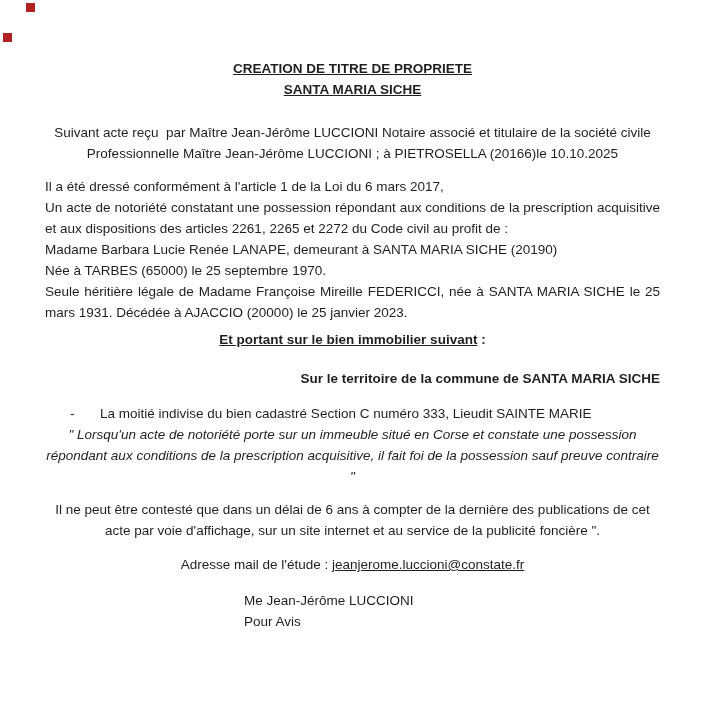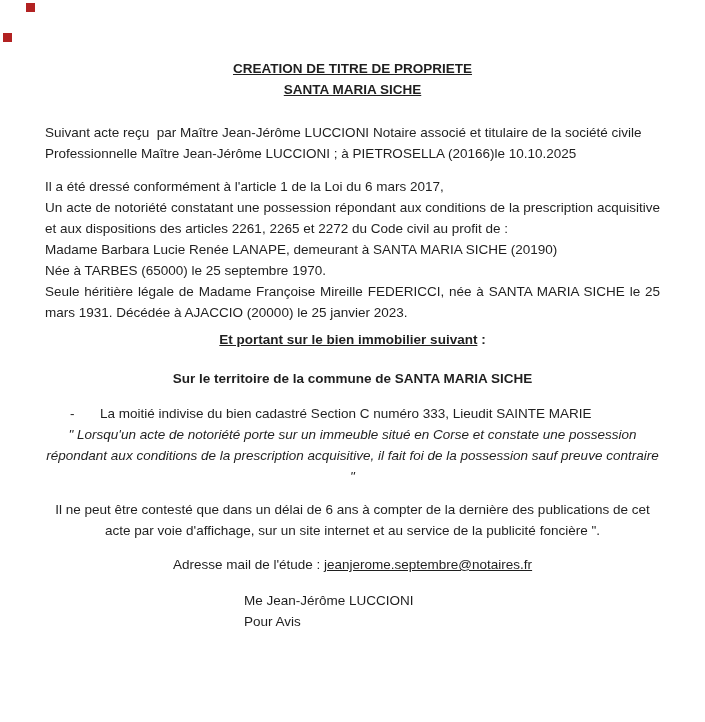--- a/index.html
+++ b/index.html
@@ -28,27 +28,27 @@
     background: #b22222;
   }
   .red-marker.top { left: 26px; top: 3px; }
   .red-marker.left { left: 3px; top: 33px; }
   .bold { font-weight: bold; }
   .underline { text-decoration: underline; }
 
   .title-block { text-align: center; }
   .para { white-space: pre-wrap; }
 
-  .intro { margin-top: 22px; text-align: left; }
+  .intro { margin-top: 22px; text-align: center; }
   .drafted { margin-top: 12px; text-align: left; }
   .main-block { text-align: left; }
   .justified { text-align: justify; }
 
   .property-heading { margin-top: 6px; text-align: center; font-weight: bold; }
-  .territory-heading { margin-top: 18px; text-align: center; font-weight: bold; }
+  .territory-heading { margin-top: 18px; text-align: right; font-weight: bold; }
 
   .bullet-line { margin-top: 14px; display: flex; }
   .bullet-marker { margin-left: 25px; width: 30px; flex: 0 0 30px; }
   .bullet-text { flex: 1; }
 
   .law-heading { margin-top: 15px; text-align: center; }
   .quote { text-align: center; font-style: italic; }
   .quote-close { text-align: center; font-style: italic; }
 
   .contest { margin-top: 12px; text-align: center; }
@@ -92,21 +92,21 @@
     <span class="bullet-text">La moitié indivise du bien cadastré Section C numéro 333, Lieudit SAINTE MARIE</span>
   </div>
 
 
   <div class="quote para">" Lorsqu'un acte de notoriété porte sur un immeuble situé en Corse et constate une possession répondant aux conditions de la prescription acquisitive, il fait foi de la possession sauf preuve contraire</div>
   <div class="quote-close">"</div>
 
   <div class="contest para">Il ne peut être contesté que dans un délai de 6 ans à compter de la dernière des publications de cet acte par voie d'affichage, sur un site internet et au service de la publicité foncière ".</div>
 
   <div class="email-line">
-    <span>Adresse mail de l'étude : </span><a class="email-link">jeanjerome.septembre@notaires.fr</a>
+    <span>Adresse mail de l'étude : </span><a class="email-link">jeanjerome.luccioni@constate.fr</a>
   </div>
 
   <div class="signature">
     <div>Me Jean-Jérôme LUCCIONI</div>
     <div>Pour Avis</div>
   </div>
 
 </div>
 
 </body></html>

